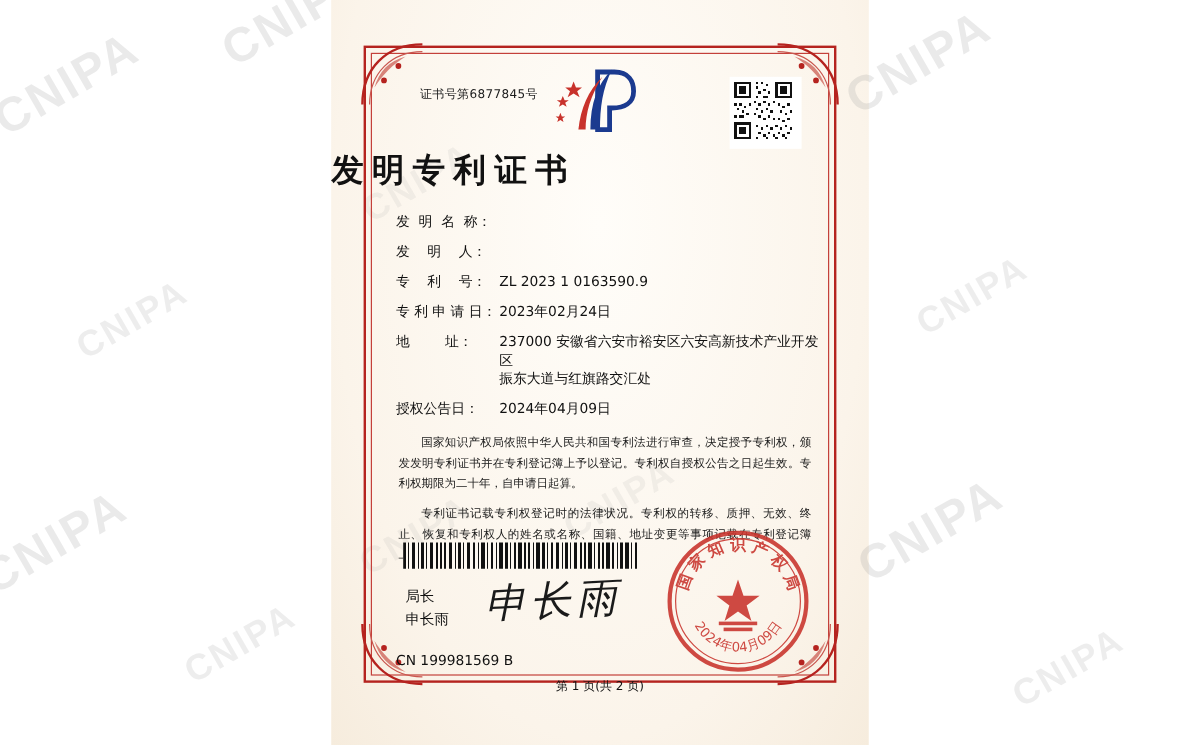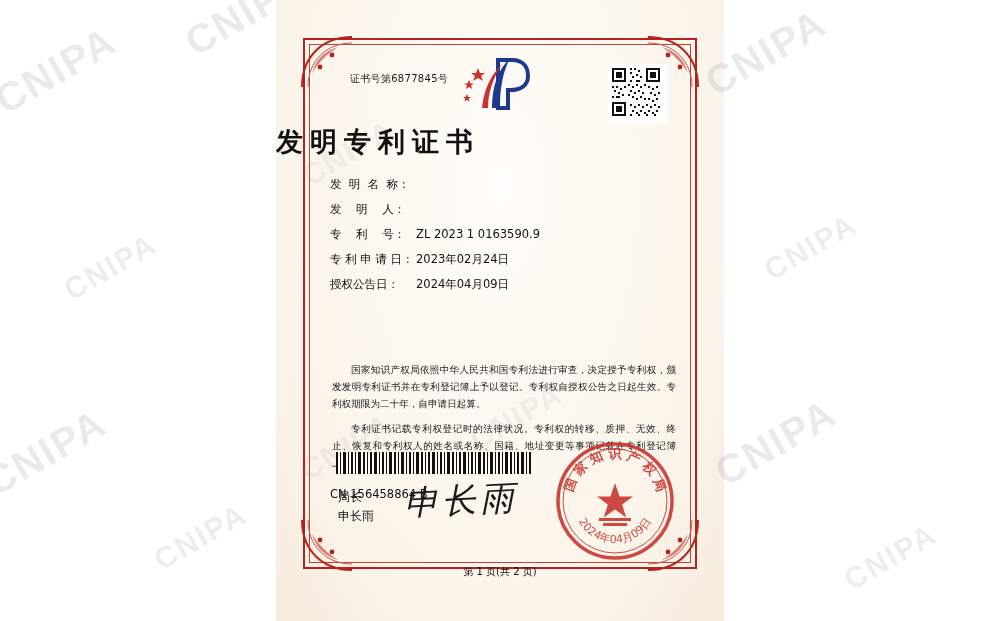--- a/index.html
+++ b/index.html
@@ -385,27 +385,34 @@
         <div class="flabel">发    明    人：</div>
       </div>
       <div class="frow">
         <div class="flabel">专    利    号：</div>
         <div class="fvalue">ZL 2023 1 0163590.9</div>
       </div>
       <div class="frow">
         <div class="flabel">专 利 申 请 日：</div>
         <div class="fvalue">2023年02月24日</div>
       </div>
+      <div class="frow">
+        <div class="flabel">地        址：</div>
+        <div class="fvalue">
+          <span>237000 安徽省六安市裕安区六安高新技术产业开发区</span>
+          <span class="line2">振东大道与红旗路交汇处</span>
+        </div>
+      </div>
       <div class="frow frow-split">
         <div class="half left">
           <div class="flabel">授权公告日：</div>
           <div class="fvalue">2024年04月09日</div>
         </div>
         <div class="half">
-          <div class="fvalue">CN 156458864 B</div>
+          <div class="fvalue">CN 199981569 B</div>
         </div>
       </div>
     </div>
 
     <div class="paras">
       <p>国家知识产权局依照中华人民共和国专利法进行审查，决定授予专利权，颁发发明专利证书并在专利登记簿上予以登记。专利权自授权公告之日起生效。专利权期限为二十年，自申请日起算。</p>
       <p>专利证书记载专利权登记时的法律状况。专利权的转移、质押、无效、终止、恢复和专利权人的姓名或名称、国籍、地址变更等事项记载在专利登记簿上。</p>
     </div>
 
     <div class="barcode">

